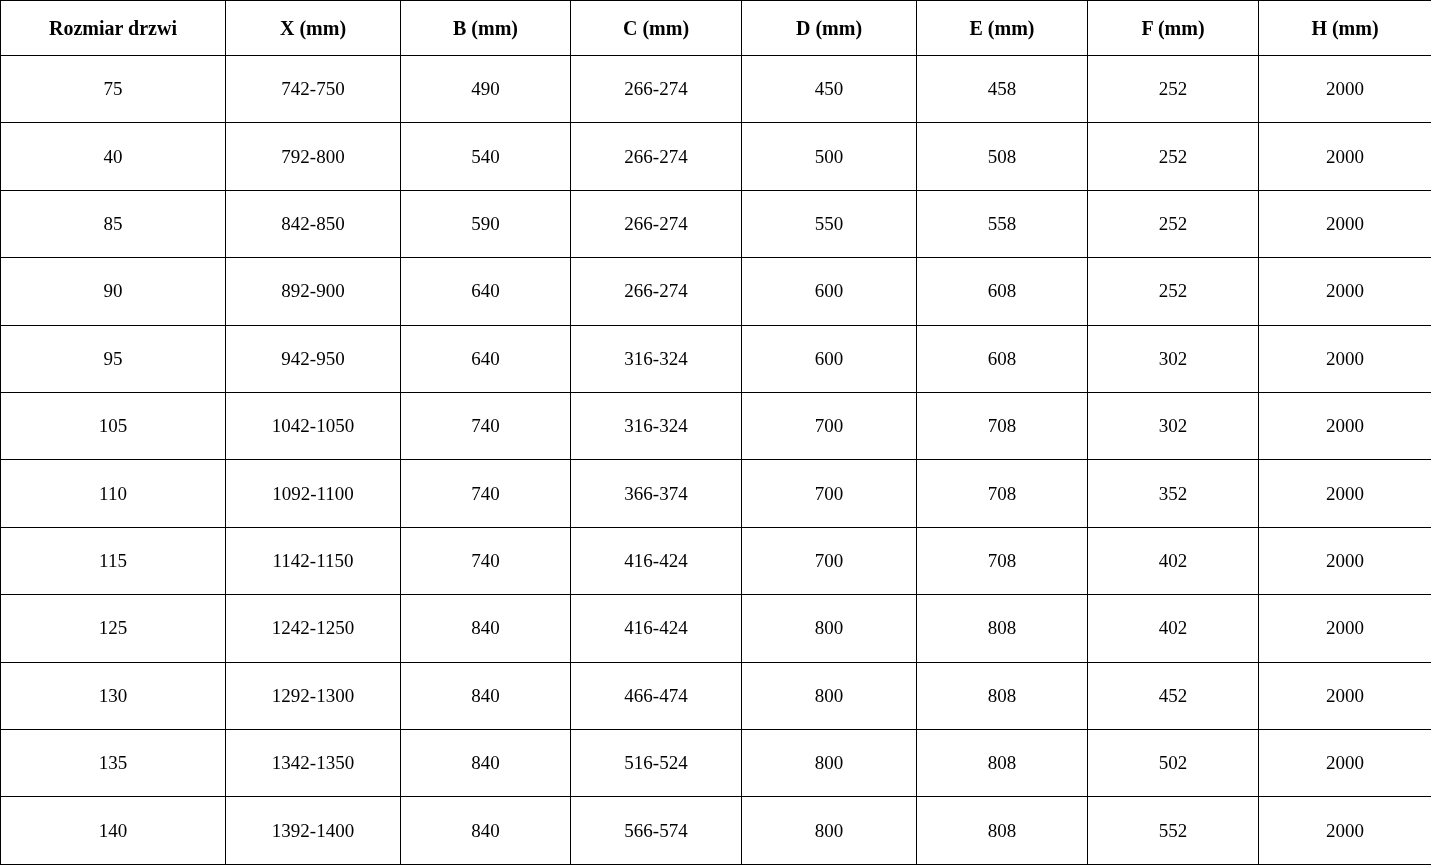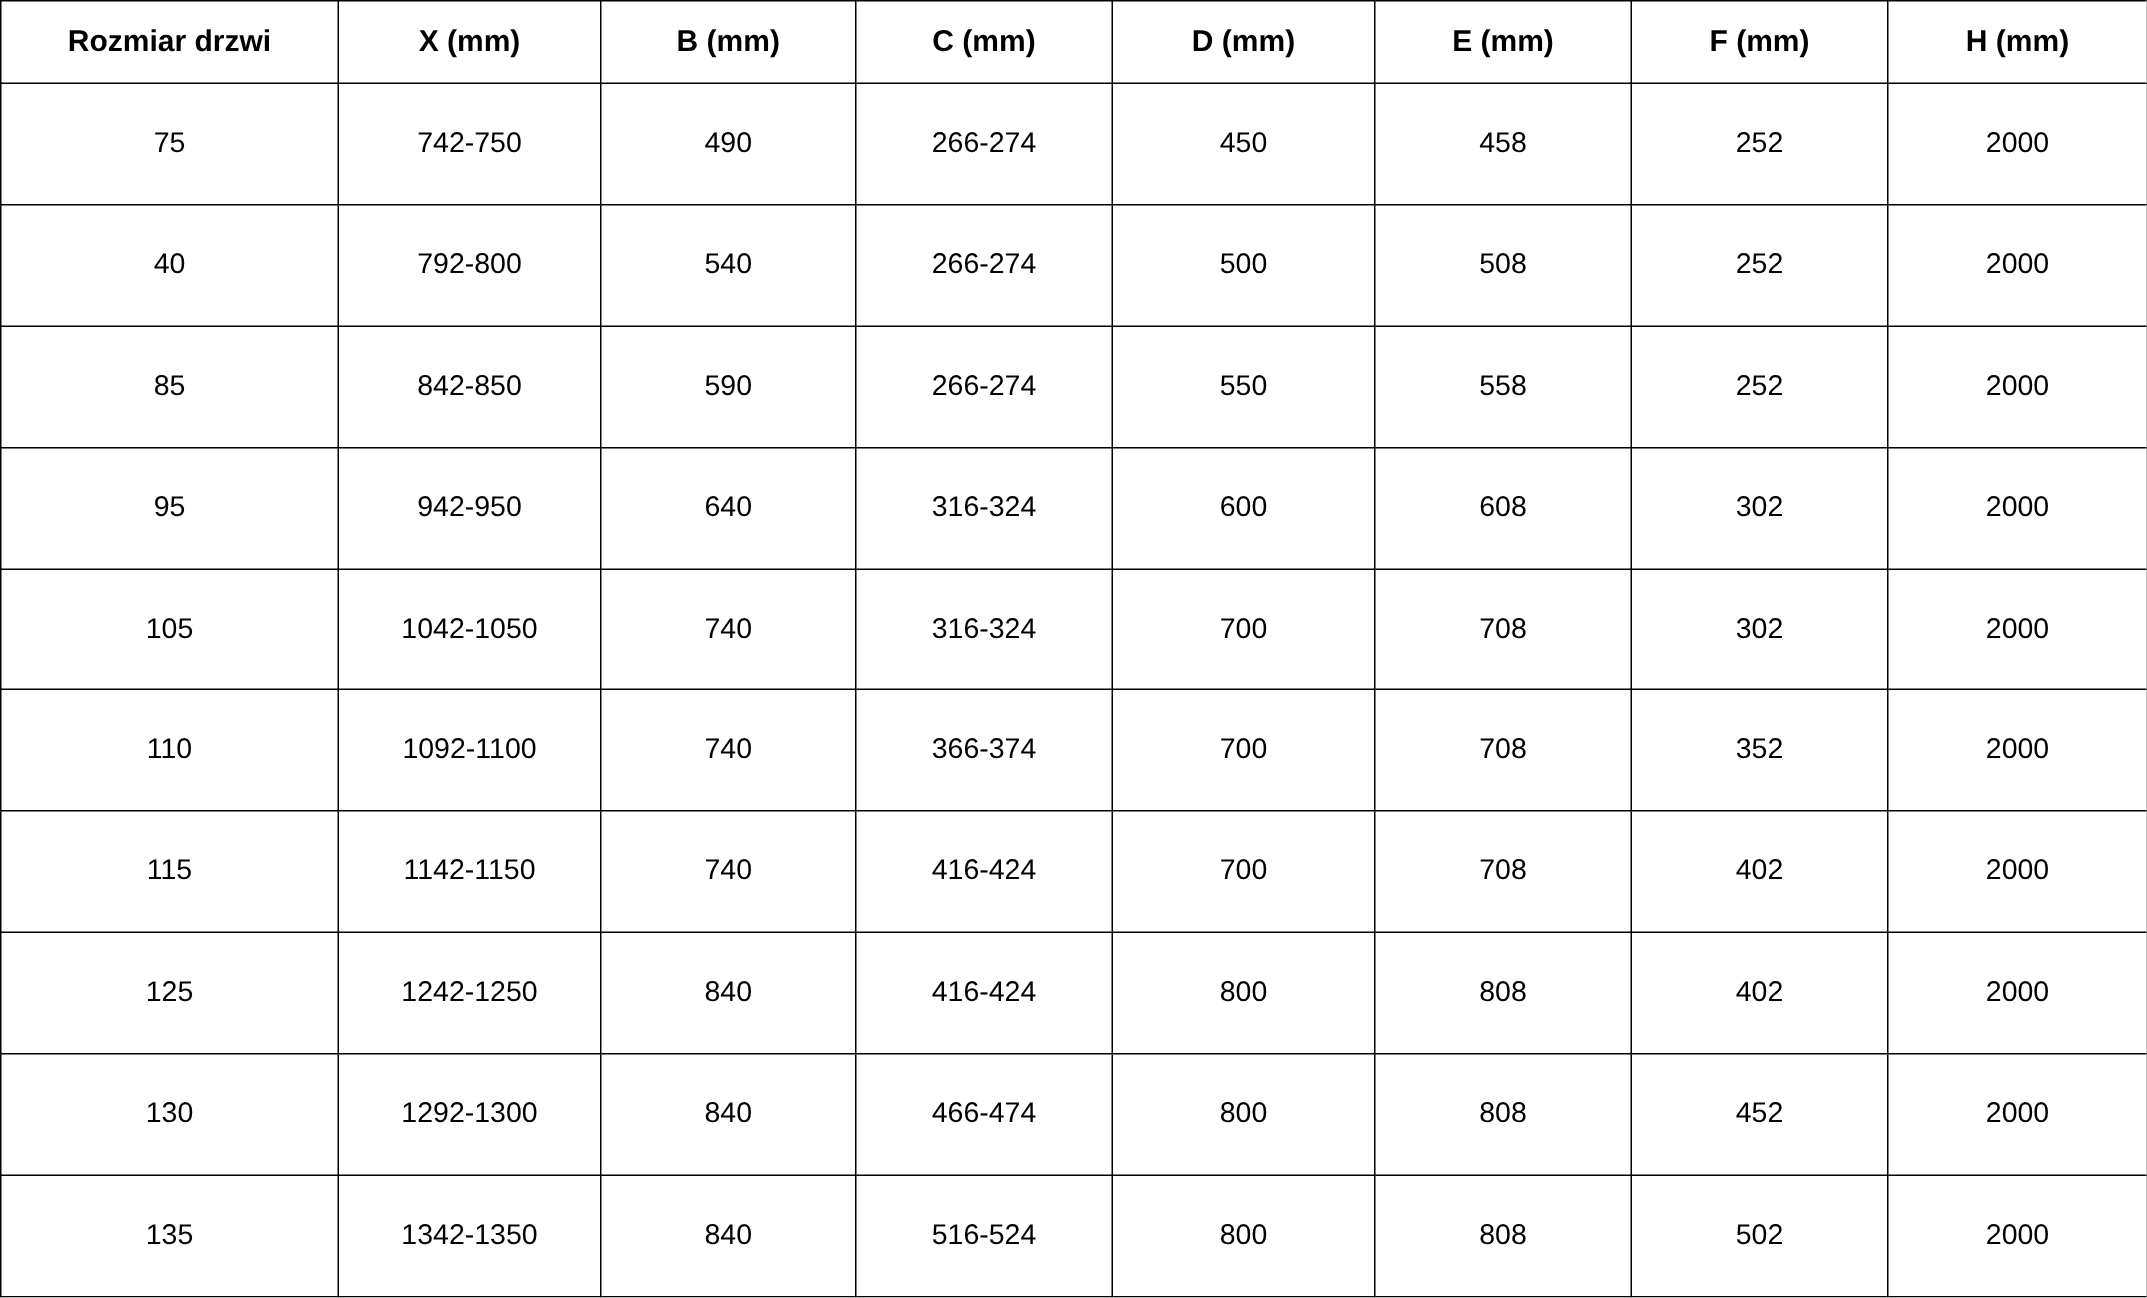--- a/index.html
+++ b/index.html
@@ -5,21 +5,21 @@
   html, body {
     margin: 0;
     padding: 0;
     background: #ffffff;
   }
   .size-table {
     border-collapse: collapse;
     width: 1431px;
     height: 865px;
     table-layout: fixed;
-    font-family: Liberation Sans, sans-serif;
+    font-family: Liberation Serif, serif;
     color: #000000;
     background: #ffffff;
   }
   .size-table th, .size-table td {
     border: 1.5px solid #000000;
     text-align: center;
     vertical-align: middle;
     padding: 0;
     overflow: hidden;
     white-space: nowrap;
@@ -95,20 +95,30 @@
         <td>85</td>
         <td>842-850</td>
         <td>590</td>
         <td>266-274</td>
         <td>550</td>
         <td>558</td>
         <td>252</td>
         <td>2000</td>
       </tr>
       <tr>
+        <td>90</td>
+        <td>892-900</td>
+        <td>640</td>
+        <td>266-274</td>
+        <td>600</td>
+        <td>608</td>
+        <td>252</td>
+        <td>2000</td>
+      </tr>
+      <tr>
         <td>95</td>
         <td>942-950</td>
         <td>640</td>
         <td>316-324</td>
         <td>600</td>
         <td>608</td>
         <td>302</td>
         <td>2000</td>
       </tr>
       <tr>
@@ -164,14 +174,24 @@
       <tr>
         <td>135</td>
         <td>1342-1350</td>
         <td>840</td>
         <td>516-524</td>
         <td>800</td>
         <td>808</td>
         <td>502</td>
         <td>2000</td>
       </tr>
+      <tr>
+        <td>140</td>
+        <td>1392-1400</td>
+        <td>840</td>
+        <td>566-574</td>
+        <td>800</td>
+        <td>808</td>
+        <td>552</td>
+        <td>2000</td>
+      </tr>
     </tbody>
 </table>
 
 </body></html>

